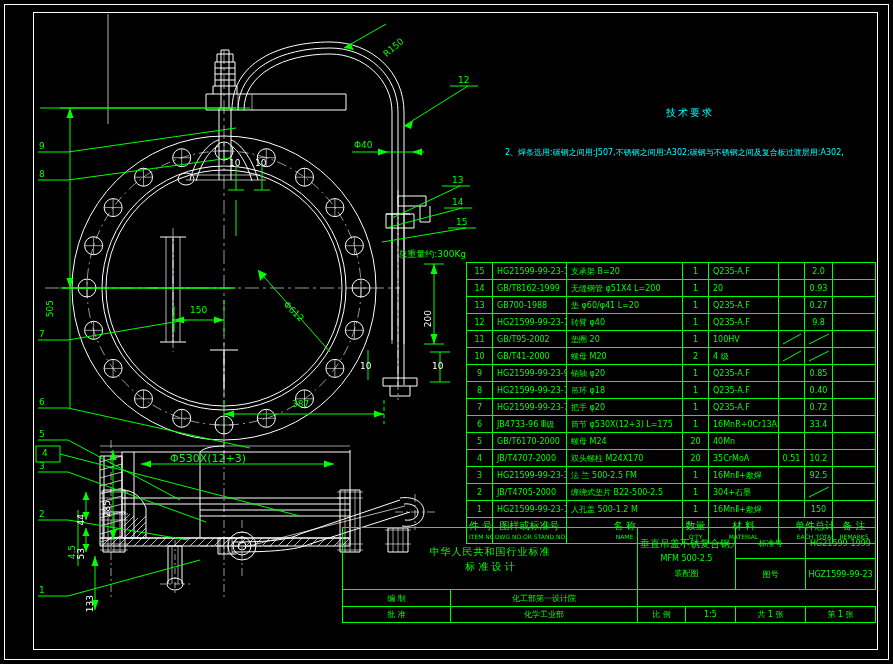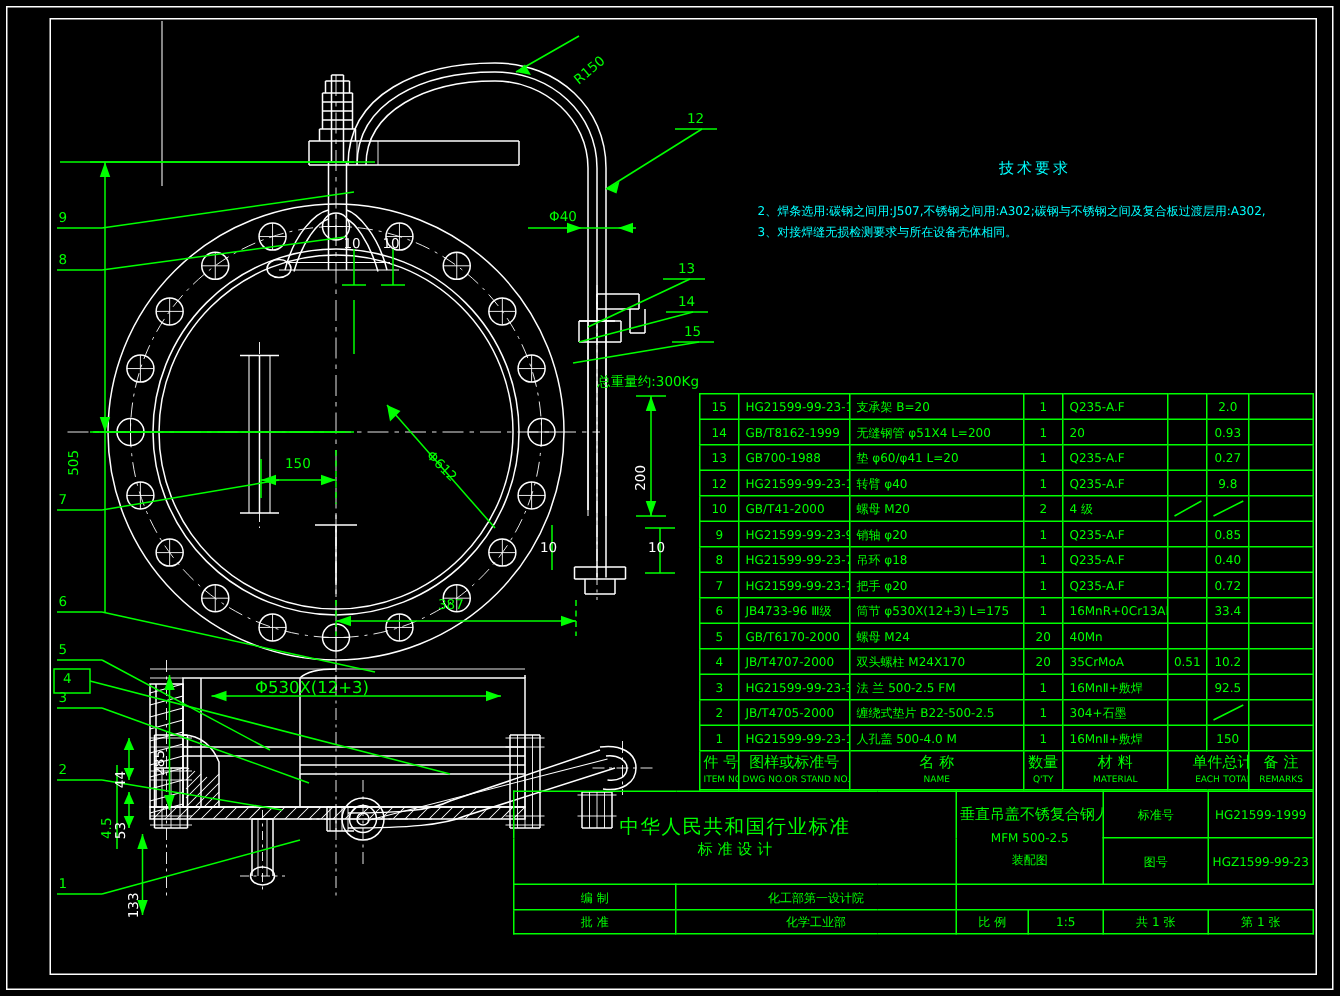--- a/index.html
+++ b/index.html
@@ -49,21 +49,21 @@
 
   
   #tech-req {
     position: absolute; left: 505px; top: 104px;
     width: 370px;
     color: #00ffff;
     font-size: 8px;
     line-height: 1.75;
   }
   #tech-req .tr-title {
-    text-align: center; font-size: 10px; margin-bottom: 12px; letter-spacing: 2px;
+    text-align: center; font-size: 10px; margin-bottom: 24px; letter-spacing: 2px;
   }
   #tech-req .tr-line { white-space: normal; }
   #tech-req .tr-indent { padding-left: 12px; }
 
   
   #bom-wrap { position: absolute; left: 466px; top: 248px; }
   #total-weight {
     position: absolute; right: 0; top: 0;
     color: #00ff00; font-size: 9px; white-space: nowrap;
   }
@@ -110,21 +110,21 @@
   }
   #title-block td {
     border: 1px solid #00ff00;
     color: #00ff00;
     font-size: 8px;
     text-align: center;
     padding: 0 2px;
     white-space: nowrap;
     overflow: hidden;
   }
-  .tb-big   { font-size: 13px; letter-spacing: 1px; text-align: center; }
+  .tb-big   { font-size: 10px; letter-spacing: 1px; text-align: center; }
   .tb-mid   { font-size: 10px; }
   .tb-sm    { font-size: 8px; }
   .two-line span { display:block; line-height: 15px; }
 </style>
 </head>
 <body>
 
 <div id="page">
 
   <div class="outer-border"></div>
@@ -430,21 +430,21 @@
       <path d="M141,464 H334"></path>
       <path class="grn-f" d="M141,464 l10,-3.5 v7 z" stroke="none"></path>
       <path class="grn-f" d="M334,464 l-10,-3.5 v7 z" stroke="none"></path>
     </g>
   </svg>
 
   <div class="t" style="left:46px; top:300px; writing-mode:vertical-rl; transform:rotate(180deg);">505</div>
   <div class="t" style="left:288px; top:300px; transform:rotate(45deg); transform-origin:0 0;">Φ612</div>
   <div class="t" style="left:190px; top:306px;">150</div>
   <div class="t" style="left:292px; top:400px;text-align:center;">387</div>
-  <div class="t" style="left:354px; top:141px;margin-left:12px;">Φ40</div>
+  <div class="t" style="left:354px; top:141px;">Φ40</div>
   <div class="t" style="left:382px; top:52px; transform:rotate(-40deg); transform-origin:0 0;">R150</div>
   <div class="t tw" style="left:424px; top:310px; writing-mode:vertical-rl; transform:rotate(180deg);">200</div>
   <div class="t tw" style="left:229px; top:159px;">10</div>
   <div class="t tw" style="left:255px; top:159px;">10</div>
   <div class="t tw" style="left:360px; top:362px;">10</div>
   <div class="t tw" style="left:432px; top:362px;">10</div>
   <div class="t" style="left:208px; top:453px; transform:translateX(-50%); font-size:11px;">Φ530X(12+3)</div>
   <div class="t tw" style="left:103px; top:500px; writing-mode:vertical-rl; transform:rotate(180deg);">285</div>
   <div class="t" style="left:68px; top:545px; writing-mode:vertical-rl; transform:rotate(180deg);">4.5</div>
   <div class="t tw" style="left:86px; top:595px; writing-mode:vertical-rl; transform:rotate(180deg);">133</div>
@@ -462,21 +462,20 @@
   <div class="t" style="left:39px; top:586px;">1</div>
 
   <div class="t" style="left:458px; top:76px;">12</div>
   <div class="t" style="left:452px; top:176px;">13</div>
   <div class="t" style="left:452px; top:198px;">14</div>
   <div class="t" style="left:456px; top:218px;">15</div>
 
   <div id="tech-req">
     <div class="tr-title">技术要求</div>
     <div class="tr-line">2、焊条选用:碳钢之间用:J507,不锈钢之间用:A302;碳钢与不锈钢之间及复合板过渡层用:A302,</div>
-    <div class="tr-line">3、对接焊缝无损检测要求与所在设备壳体相同。</div>
   </div>
 
   <div id="bom-wrap">
     <div id="total-weight">
       <span>总重量约:</span><span>300Kg</span>
     </div>
     <table class="bom">
       <colgroup>
         <col class="c-item">
           <col class="c-code">
@@ -522,20 +521,38 @@
             <td>12</td>
             <td class="lft">HG21599-99-23-12</td>
             <td class="lft">转臂 φ40</td>
             <td>1</td>
             <td class="lft">Q235-A.F</td>
             <td></td>
             <td>9.8</td>
             <td></td>
           </tr>
           <tr>
+            <td>11</td>
+            <td class="lft">GB/T95-2002</td>
+            <td class="lft">垫圈 20</td>
+            <td>1</td>
+            <td class="lft">100HV</td>
+            <td>
+              <svg width="100%" height="14" style="display:block">
+                <line x1="2" y1="12" x2="95%" y2="2" stroke="#00ff00" stroke-width="1"></line>
+              </svg>
+            </td>
+            <td>
+              <svg width="100%" height="14" style="display:block">
+                <line x1="2" y1="12" x2="95%" y2="2" stroke="#00ff00" stroke-width="1"></line>
+              </svg>
+            </td>
+            <td></td>
+          </tr>
+          <tr>
             <td>10</td>
             <td class="lft">GB/T41-2000</td>
             <td class="lft">螺母 M20</td>
             <td>2</td>
             <td class="lft">4  级</td>
             <td>
               <svg width="100%" height="14" style="display:block">
                 <line x1="2" y1="12" x2="95%" y2="2" stroke="#00ff00" stroke-width="1"></line>
               </svg>
             </td>
@@ -626,21 +643,21 @@
             <td>
               <svg width="100%" height="14" style="display:block">
                 <line x1="2" y1="12" x2="95%" y2="2" stroke="#00ff00" stroke-width="1"></line>
               </svg>
             </td>
             <td></td>
           </tr>
           <tr>
             <td>1</td>
             <td class="lft">HG21599-99-23-1</td>
-            <td class="lft">人孔盖  500-4.0 M</td>
+            <td class="lft">人孔盖  500-1.2 M</td>
             <td>1</td>
             <td class="lft">16MnⅡ+敷焊</td>
             <td></td>
             <td>150</td>
             <td></td>
           </tr>
           <tr>
             <td class="hdr-cell">
               <span class="hdr-cn">件  号</span>
               <span class="hdr-en">ITEM  NO.</span>

